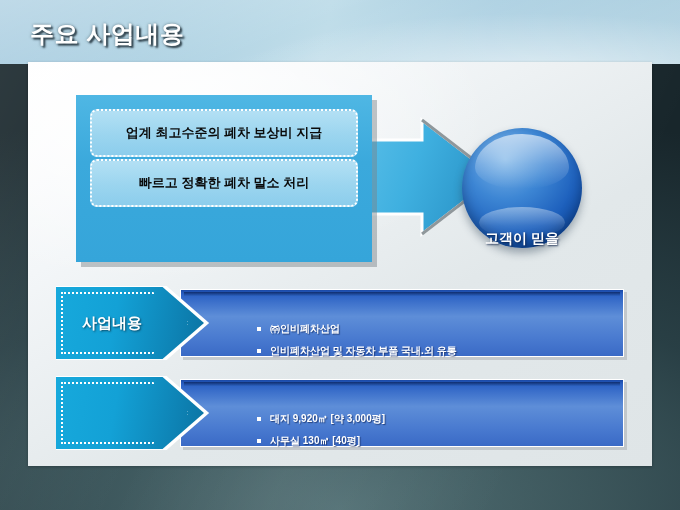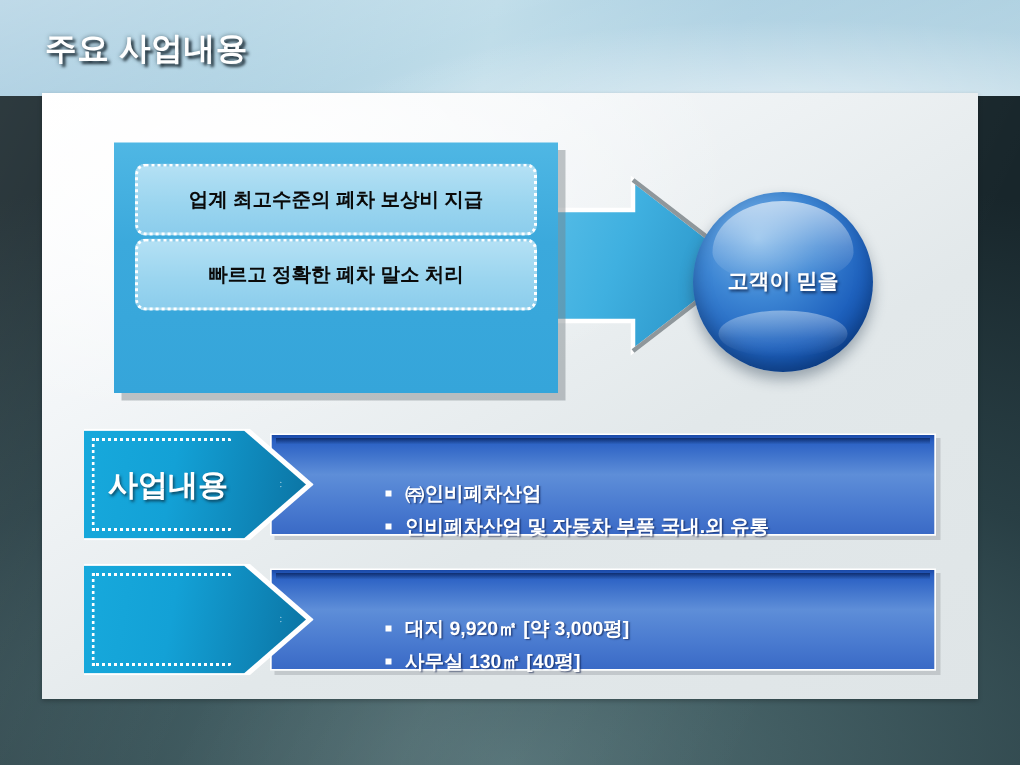--- a/index.html
+++ b/index.html
@@ -39,21 +39,21 @@
       linear-gradient(100deg, #9dc6dc 0%, #a9cfe1 22%, #bcdbe8 48%, #a7cde0 72%, #9cc6da 100%);
   }
   .header-band .hb-sheen {
     position: absolute;
     inset: 0;
     background: linear-gradient(160deg, rgba(255,255,255,0.35) 0%, rgba(255,255,255,0.05) 45%, rgba(255,255,255,0.30) 100%);
   }
   .slide-title {
     position: absolute;
     left: 30px; top: 18px;
-    font-size: 21px;
+    font-size: 24px;
     font-weight: bold;
     color: #ffffff;
     letter-spacing: 0.5px;
     text-shadow: 2px 2px 2px rgba(20,35,45,0.85), 0 0 3px rgba(30,50,60,0.55);
     white-space: nowrap;
   }
 
   
   .content-panel {
     position: absolute;
@@ -132,23 +132,23 @@
     left: 14%; bottom: 8%;
     width: 72%; height: 26%;
     border-radius: 50%;
     background: linear-gradient(180deg, rgba(255,255,255,0.40) 0%, rgba(255,255,255,0.10) 60%, rgba(255,255,255,0.00) 100%);
     pointer-events: none;
   }
   .sphere .sphere-text {
     position: absolute;
     inset: 0;
     display: flex;
-    flex-direction: row;
+    flex-direction: column;
     align-items: center;
-    justify-content: center;
+    justify-content: flex-end;
     gap: 3px;
     z-index: 2;
   }
   .sphere .sphere-text div {
     font-size: 14px;
     font-weight: bold;
     color: #ffffff;
     white-space: nowrap;
     text-shadow: 1px 1px 2px rgba(10,30,70,0.85);
   }
@@ -180,21 +180,21 @@
     height: 4px;
     background: linear-gradient(180deg, rgba(12,40,100,0.85) 0%, rgba(40,90,170,0.25) 100%);
   }
   .row-bullets {
     position: absolute;
     left: 36px; top: 12px;
     right: 10px;
   }
   .row-bullets li {
     list-style: none;
-    font-size: 13px;
+    font-size: 10px;
     font-weight: bold;
     color: #ffffff;
     line-height: 22px;
     white-space: nowrap;
     text-shadow: 1px 1px 1px rgba(10,25,70,0.6);
     position: relative;
     padding-left: 13px;
   }
   .row-bullets li::before {
     content: "";
@@ -236,21 +236,21 @@
     clip-path: polygon(0% 0%, 72% 0%, 100% 50%, 72% 100%, 0% 100%);
     pointer-events: none;
   }
   .row-label .label-text {
     position: absolute;
     left: 0; top: 0;
     width: 112px; height: 72px;
     display: flex;
     align-items: center;
     justify-content: center;
-    font-size: 20px;
+    font-size: 15px;
     font-weight: bold;
     color: #ffffff;
     white-space: nowrap;
     text-shadow: 1px 1px 2px rgba(10,50,70,0.8);
     z-index: 2;
   }
 </style>
 </head>
 <body>
 

